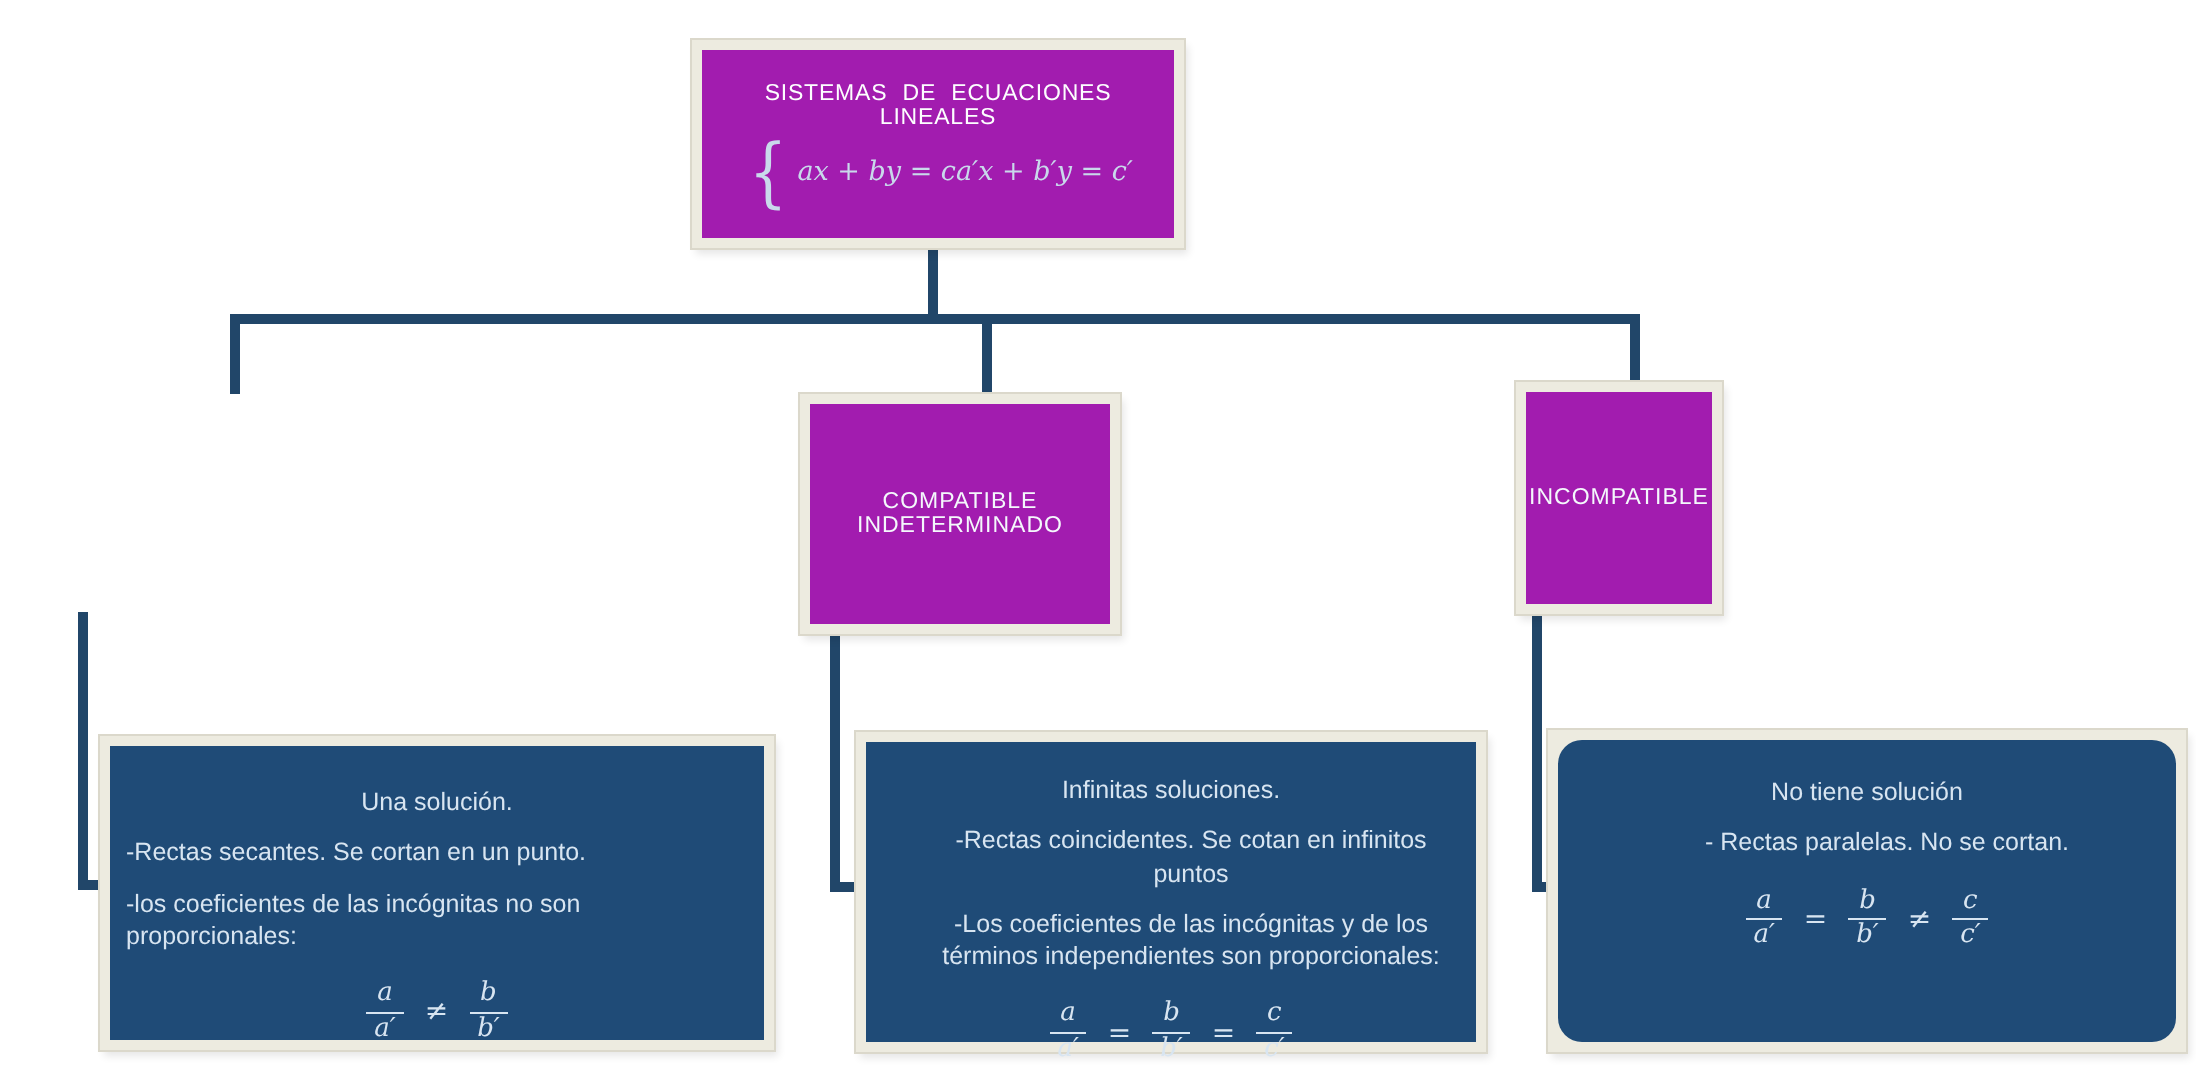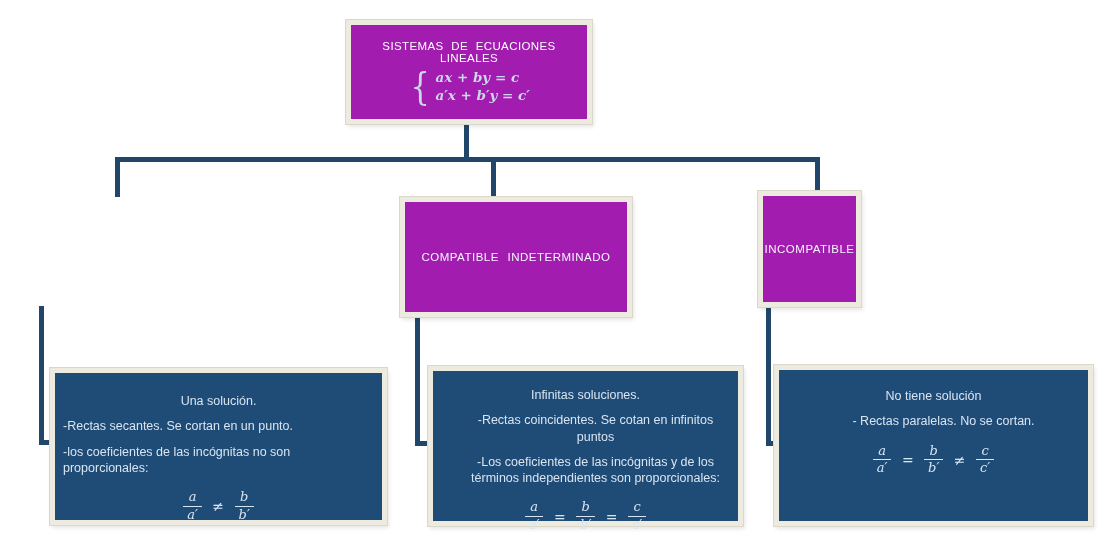--- a/index.html
+++ b/index.html
@@ -24,39 +24,39 @@
   
   .root-title {
     color:#FDFEFF; font-size:11.5px; letter-spacing:0.4px; word-spacing:4px;
     text-align:center; margin-bottom:4px;
   }
   .eq-group { display:flex; align-items:center; justify-content:center; }
   .brace {
     font-family:"DejaVu Serif", serif; font-weight:200; color:#C9D9EB;
     font-size:38px; line-height:0.9; margin-right:3px; transform:scaleX(0.8);
   }
-  .eq-lines { display:flex; flex-direction:column; align-items:flex-start;font-weight:bold; }
+  .eq-lines { display:flex; flex-direction:row; align-items:flex-start; }
   .eq {
     font-family:"DejaVu Serif", serif; font-style:italic; color:#C9D9EB;
     font-size:13.5px; line-height:1.35; white-space:nowrap;
   }
   
   .branch-label {
     color:#F4F8FC; font-size:11.5px; letter-spacing:0.5px; word-spacing:5px;
     text-align:center; padding:0 6px;
   }
   
   .detail-inner {
     width:100%; height:100%; background:#1F4B77; box-sizing:border-box;
     color:#D8E5F1; font-size:12.5px; line-height:1.3;
     display:flex; flex-direction:column; justify-content:flex-start;
   }
   .d-pad1 { padding:20px 8px 8px 8px; }
   .d-pad2 { padding:16px 10px 8px 10px; }
-  .d-pad3 { padding:18px 8px 8px 8px; }
+  .d-pad3 { padding:18px 8px 8px 8px;border-radius:12px; }
   .d-heading { text-align:center; margin:0 0 9px 0; }
   .d-line { margin:0 0 9px 0; }
   .align-left { text-align:left; }
   .align-center { text-align:center;margin-left:20px; }
   
   .formula { text-align:center; margin-top:5px; white-space:nowrap; }
   .frac {
     display:inline-block; vertical-align:middle; text-align:center;
     font-family:"DejaVu Serif", serif; font-style:italic; font-size:13px;
     color:#D8E5F1; line-height:1.15;
@@ -93,21 +93,21 @@
         <span class="brace">{</span>
         <span class="eq-lines">
           <span class="eq">ax + by = c</span>
           <span class="eq">a′x + b′y = c′</span>
         </span>
       </div>
     </div>
   </div>
 
 
-  <div class="node" style="left:400px; top:197px; width:232px; height:120px;">
+  <div class="node" style="left:400px; top:197px; width:160px; height:120px;">
     <div class="node-inner">
       <div class="branch-label">COMPATIBLE INDETERMINADO</div>
     </div>
   </div>
 
   <div class="node" style="left:758px; top:191px; width:103px; height:116px;">
     <div class="node-inner">
       <div class="branch-label">INCOMPATIBLE</div>
     </div>
   </div>

